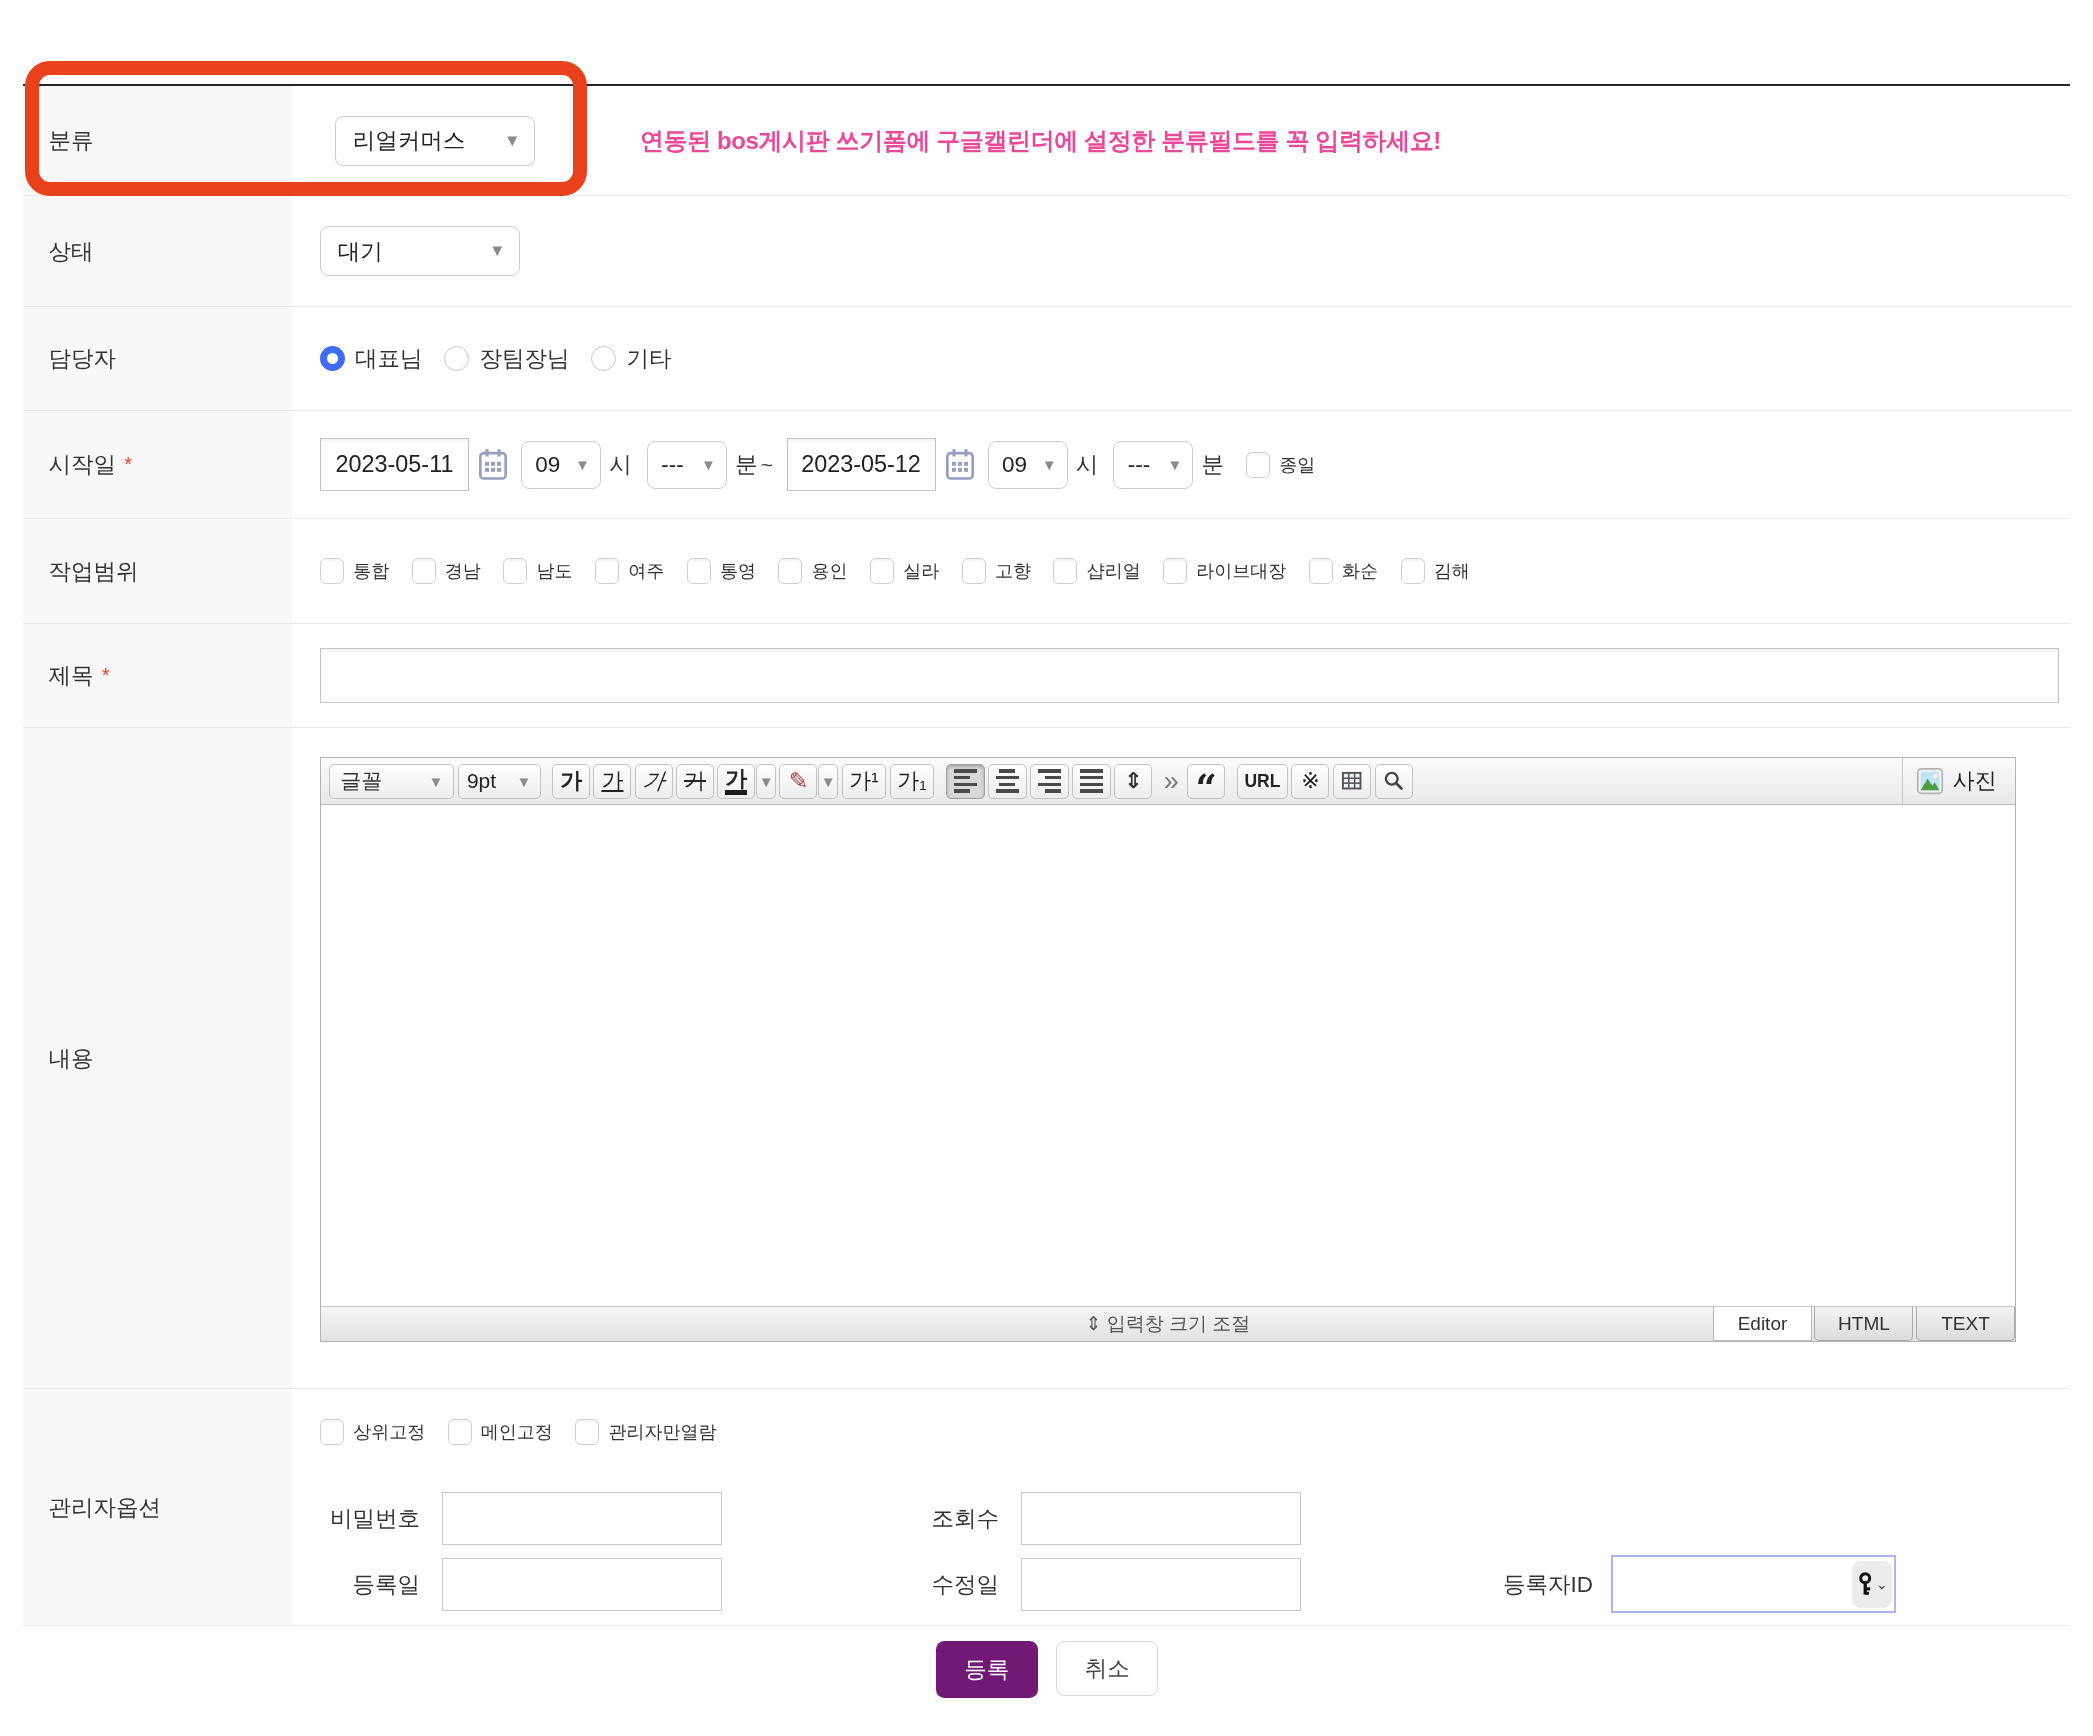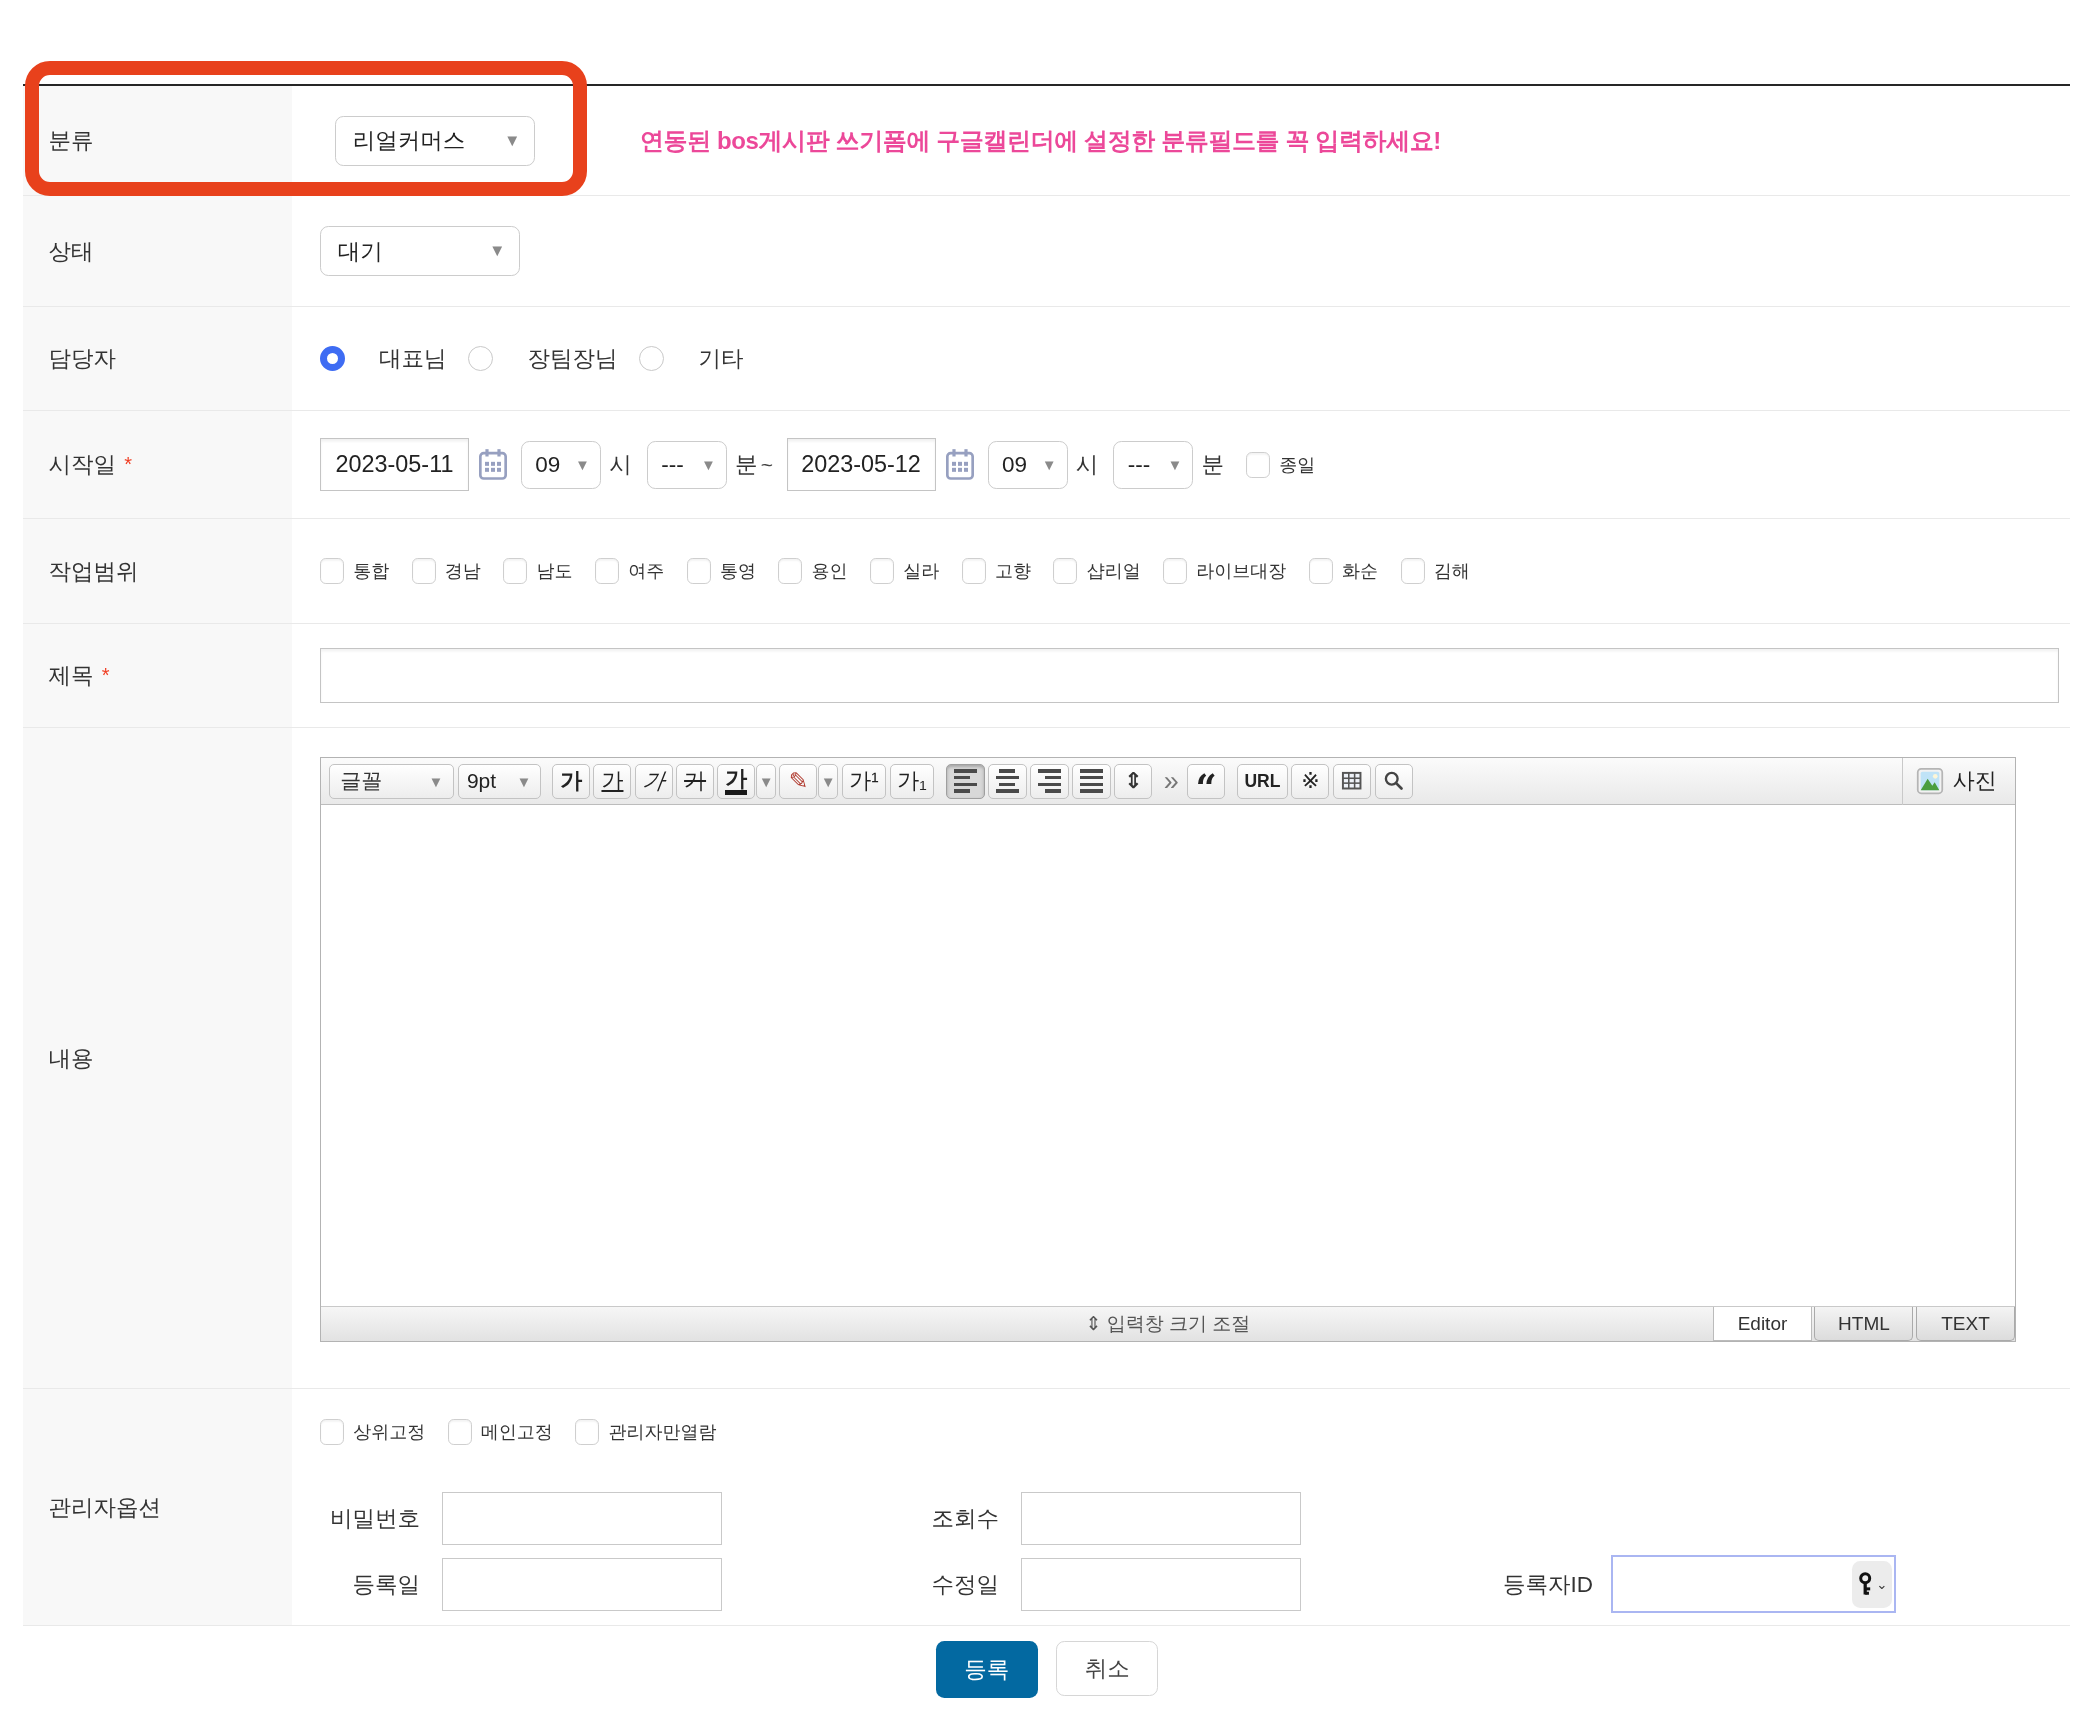--- a/index.html
+++ b/index.html
@@ -30,21 +30,21 @@
   .sel{width:200px;height:50px;border:1.7px solid #ccc;border-radius:8.3px;background:#fff;
        display:flex;align-items:center;justify-content:space-between;padding:0 13.4px 0 16.7px;
        box-sizing:border-box;font-size:22.5px;color:#222;cursor:pointer;}
   .sel .arrow{color:#8a8a8a;font-size:16.7px;}
 
   .note{margin-left:105px;font-size:24px;font-weight:bold;color:#ec4899;letter-spacing:-0.4px;}
 
   .radio{width:25px;height:25px;border-radius:50%;box-sizing:border-box;background:#fff;
          border:1.7px solid #c9c9c9;margin-right:10px;flex:0 0 auto;}
   .radio.on{border:7.5px solid #3e6cf3;}
-  .opt{display:flex;align-items:center;font-size:22.5px;margin-right:22px;cursor:pointer;gap:24px;}
+  .opt{display:flex;align-items:center;font-size:22.5px;margin-right:22px;cursor:pointer;}
 
   .cb{width:24px;height:26px;border:1.7px solid #cfcfcf;border-radius:5.8px;background:#fff;
       box-sizing:border-box;margin-right:9.2px;flex:0 0 auto;box-shadow:inset 0 1.7px 1.7px rgba(0,0,0,.05);}
   .cbopt{display:flex;align-items:center;font-size:18px;margin-right:22.5px;cursor:pointer;white-space:nowrap;}
 
   .inp-date{width:149px;height:53px;border:0.8px solid #c4c4c4;box-sizing:border-box;text-align:center;
             font-size:23.4px;color:#222;font-family:inherit;box-shadow:inset 0 2.5px 2.5px rgba(0,0,0,.06);}
   .cal{margin:0 11.7px 0 8.3px;cursor:pointer;display:flex;align-items:center;}
   .sel-sm{width:80px;height:48px;border:1.7px solid #ccc;border-radius:8.3px;background:#fff;display:flex;
           align-items:center;justify-content:space-between;padding:0 10px 0 13.4px;box-sizing:border-box;
@@ -106,21 +106,21 @@
   .ainp{width:280px;height:53px;border:0.8px solid #c9c9c9;box-sizing:border-box;font-size:22px;
         padding:0 11.7px;font-family:inherit;}
   .idwrap{width:285px;height:58px;border:2.5px solid #aab6f2;box-sizing:border-box;background:#fff;
           display:flex;align-items:center;justify-content:flex-end;padding:2.5px;}
   .keybtn{width:40px;height:47px;background:#ececec;border-radius:8.3px;display:flex;align-items:center;
           justify-content:center;cursor:pointer;gap:1.7px;}
   .keybtn .chev{font-size:13.4px;color:#333;}
 
   
   .footer{position:absolute;left:0;top:1641px;width:2094px;display:flex;justify-content:center;gap:18.4px;}
-  .btn-submit{width:102px;height:57px;background:#0369a1;color:#fff;border:none;border-radius:8.3px;
+  .btn-submit{width:102px;height:57px;background:#701a75;color:#fff;border:none;border-radius:8.3px;
               font-size:22.5px;font-family:inherit;cursor:pointer;}
   .btn-cancel{width:102px;height:55px;background:#fff;color:#444;border:1.7px solid #d6d6d6;border-radius:8.3px;
               font-size:22.5px;font-family:inherit;cursor:pointer;}
 
   
   .hl-box{position:absolute;left:25px;top:61px;width:562px;height:135px;border:14px solid #e8411c;
           border-radius:25px;box-sizing:border-box;pointer-events:none;z-index:50;}
 </style>
 </head>
 <body>

